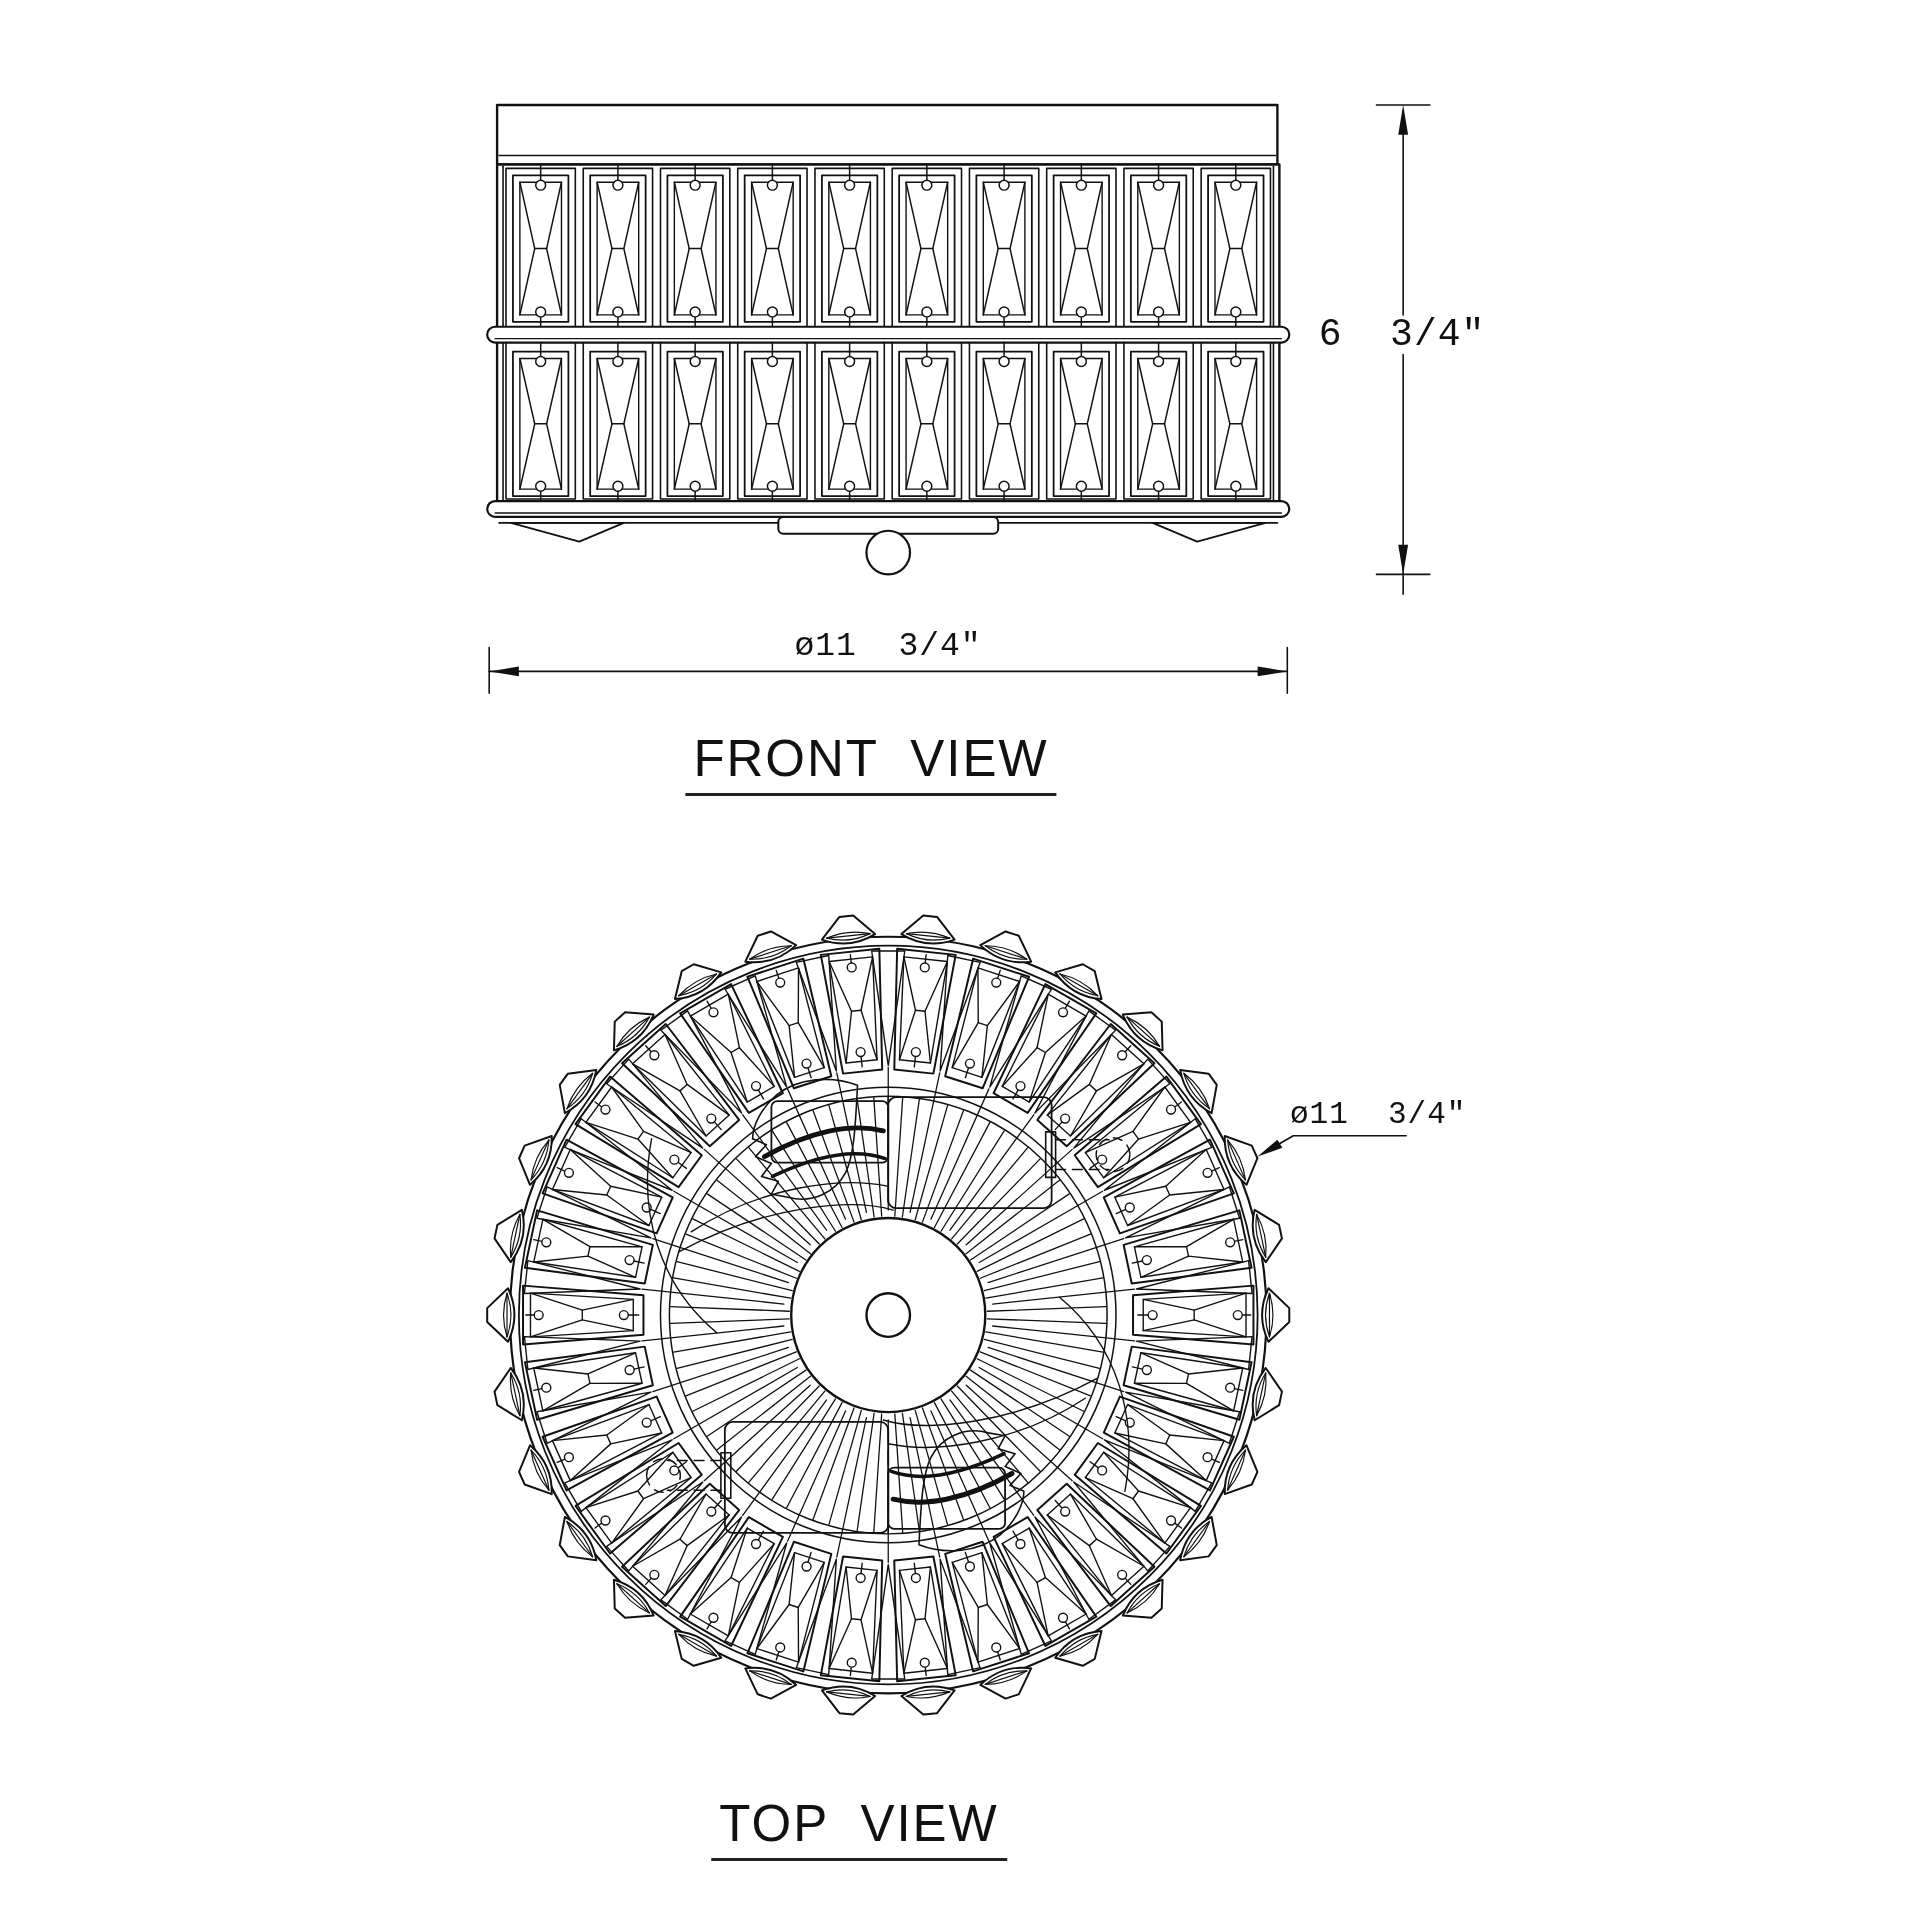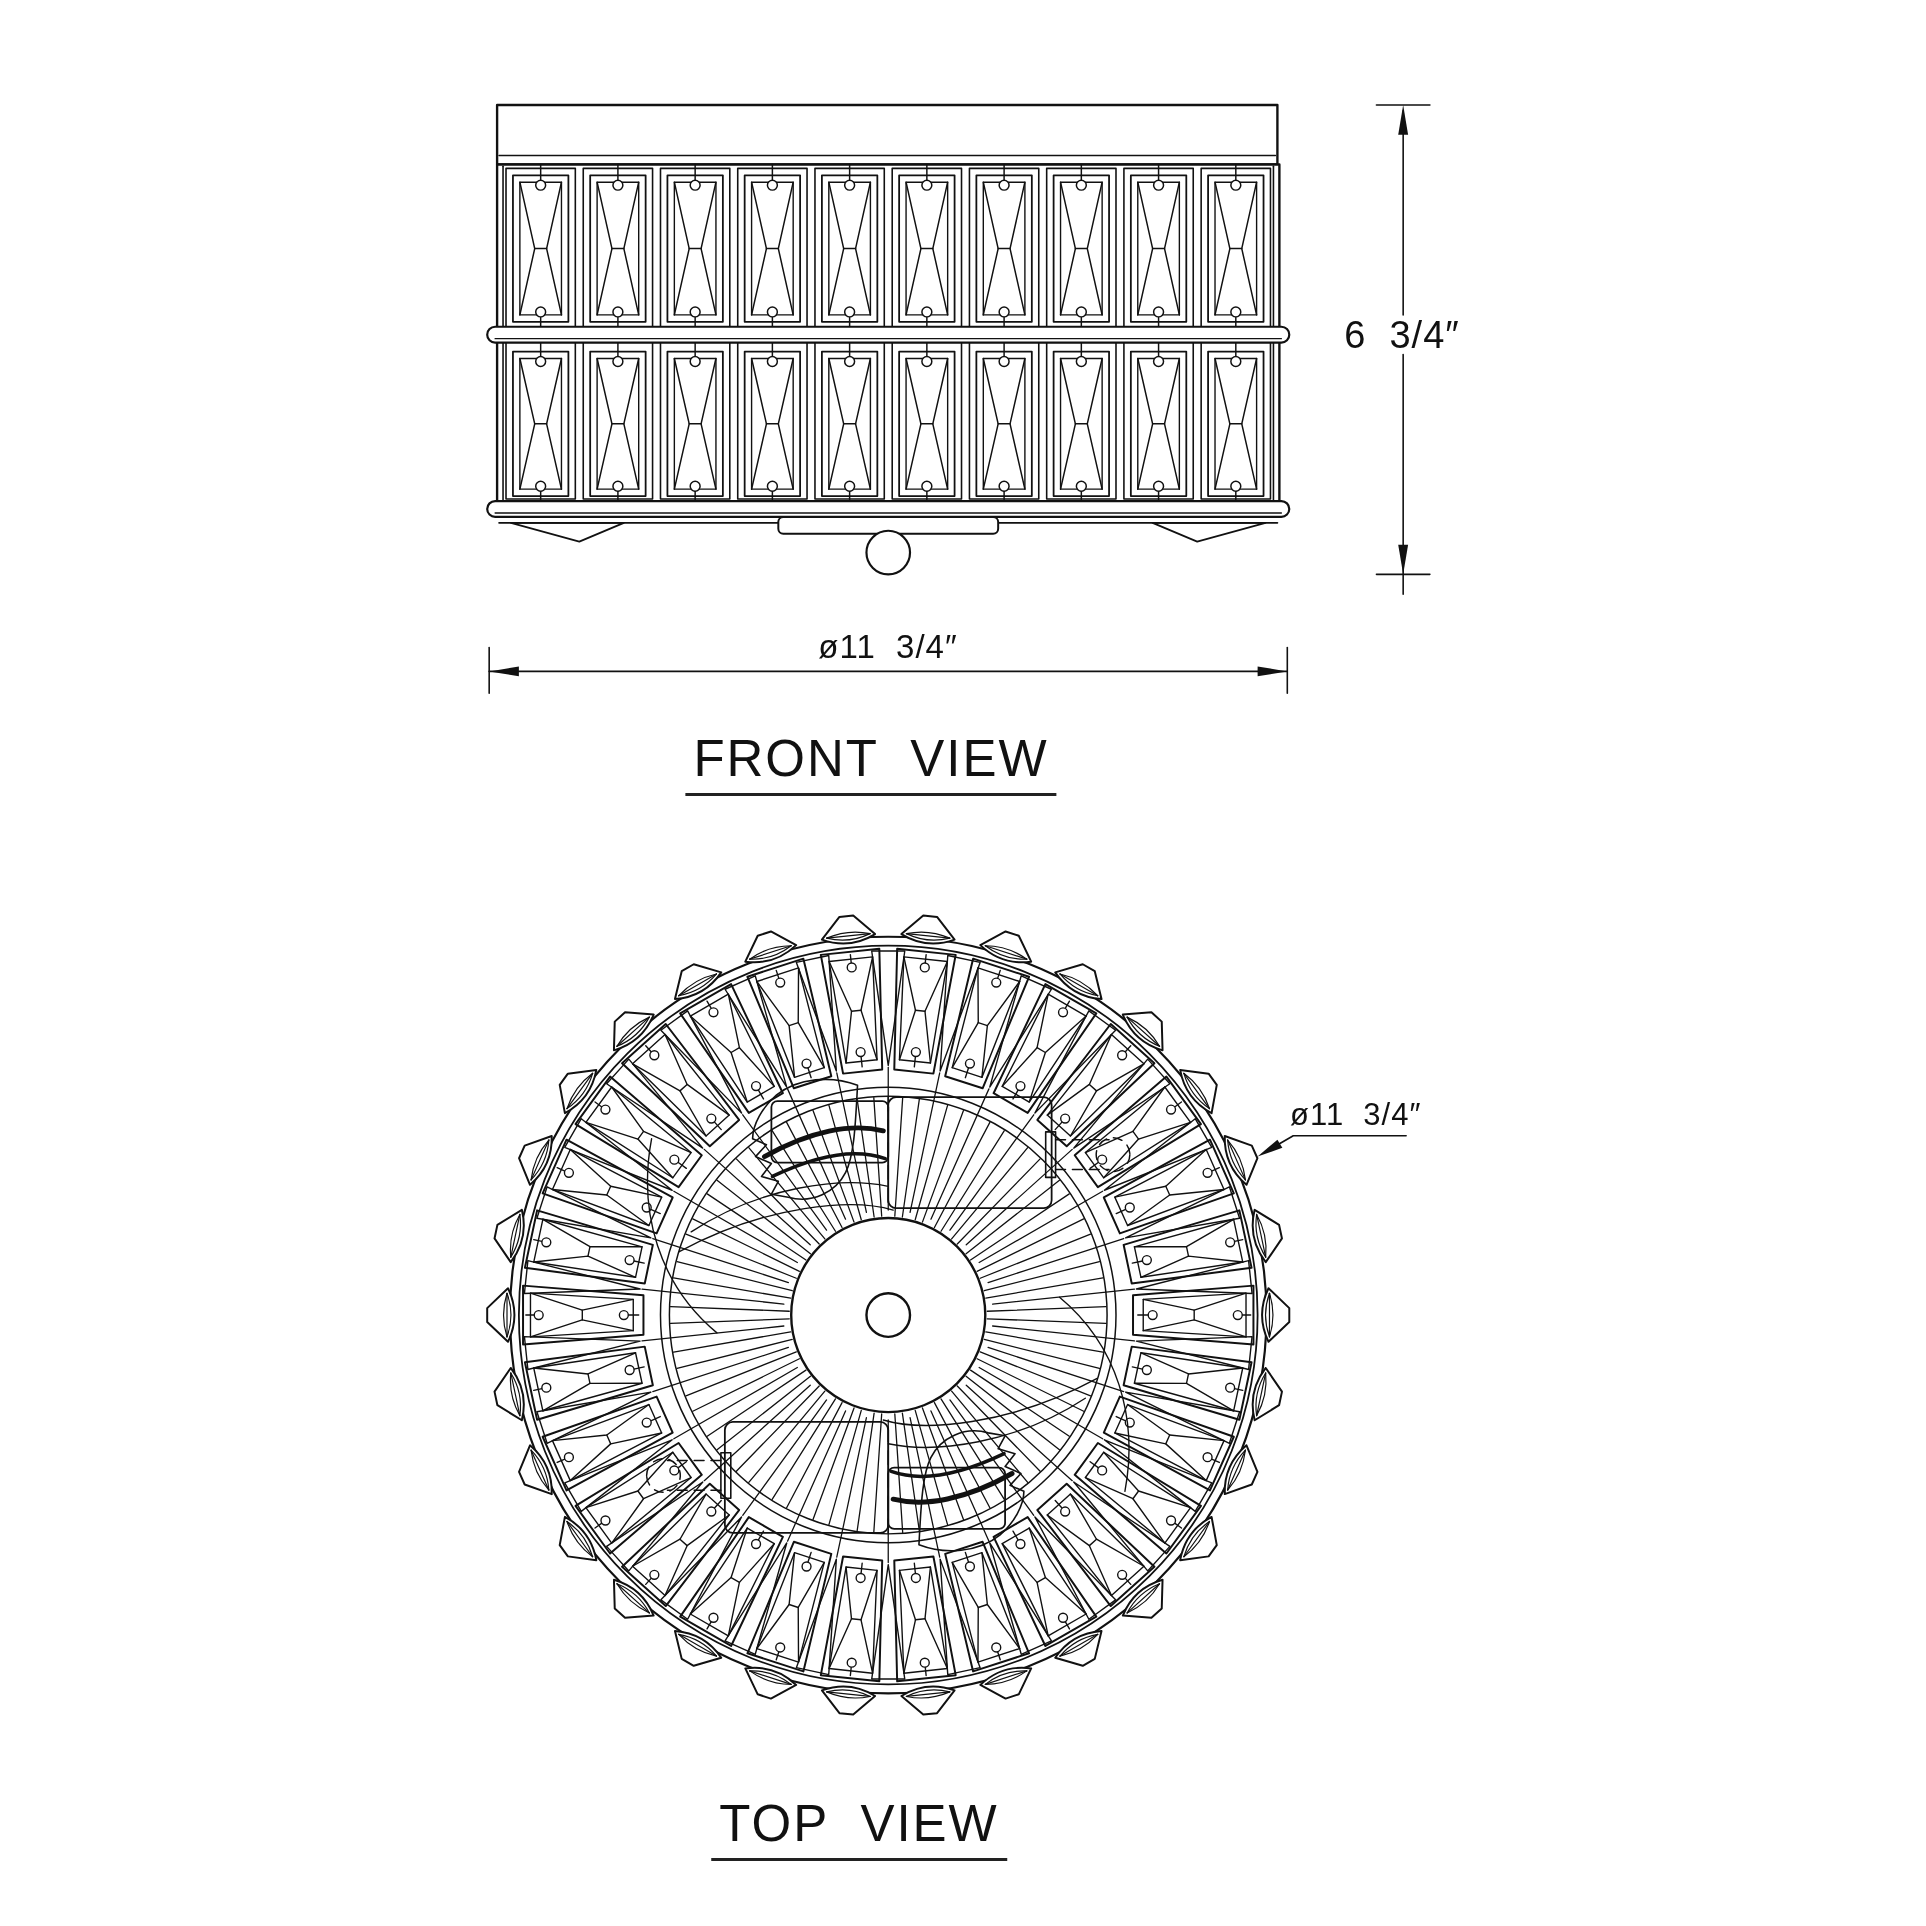--- a/index.html
+++ b/index.html
@@ -2,21 +2,21 @@
 <html><head>
 <meta charset="utf-8">
 <style>
   html,body{margin:0;padding:0;background:#ffffff;}
   #stage{position:relative;width:1927px;height:1927px;background:#ffffff;overflow:hidden;
          font-family:"Liberation Sans",sans-serif;color:#111111;}
   #drawing{position:absolute;left:0;top:0;}
   .view-label{position:absolute;transform:translateX(-50%);font-size:51px;line-height:1;
               letter-spacing:2px;word-spacing:16px;color:#111;border-bottom:3px solid #222;
               padding:0 8px 9px 8px;white-space:pre;font-weight:500;}
-  .dim{position:absolute;font-family:Liberation Sans, sans-serif;color:#111;
+  .dim{position:absolute;font-family:Liberation Mono, monospace;color:#111;
        white-space:pre;letter-spacing:1px;line-height:1;}
   .dim-center{transform:translate(-50%,-50%);}
 </style>
 </head>
 <body>
 
 <div id="stage">
 
   <svg id="drawing" viewBox="0 0 1946 1946" width="1927" height="1927">
       <g>

